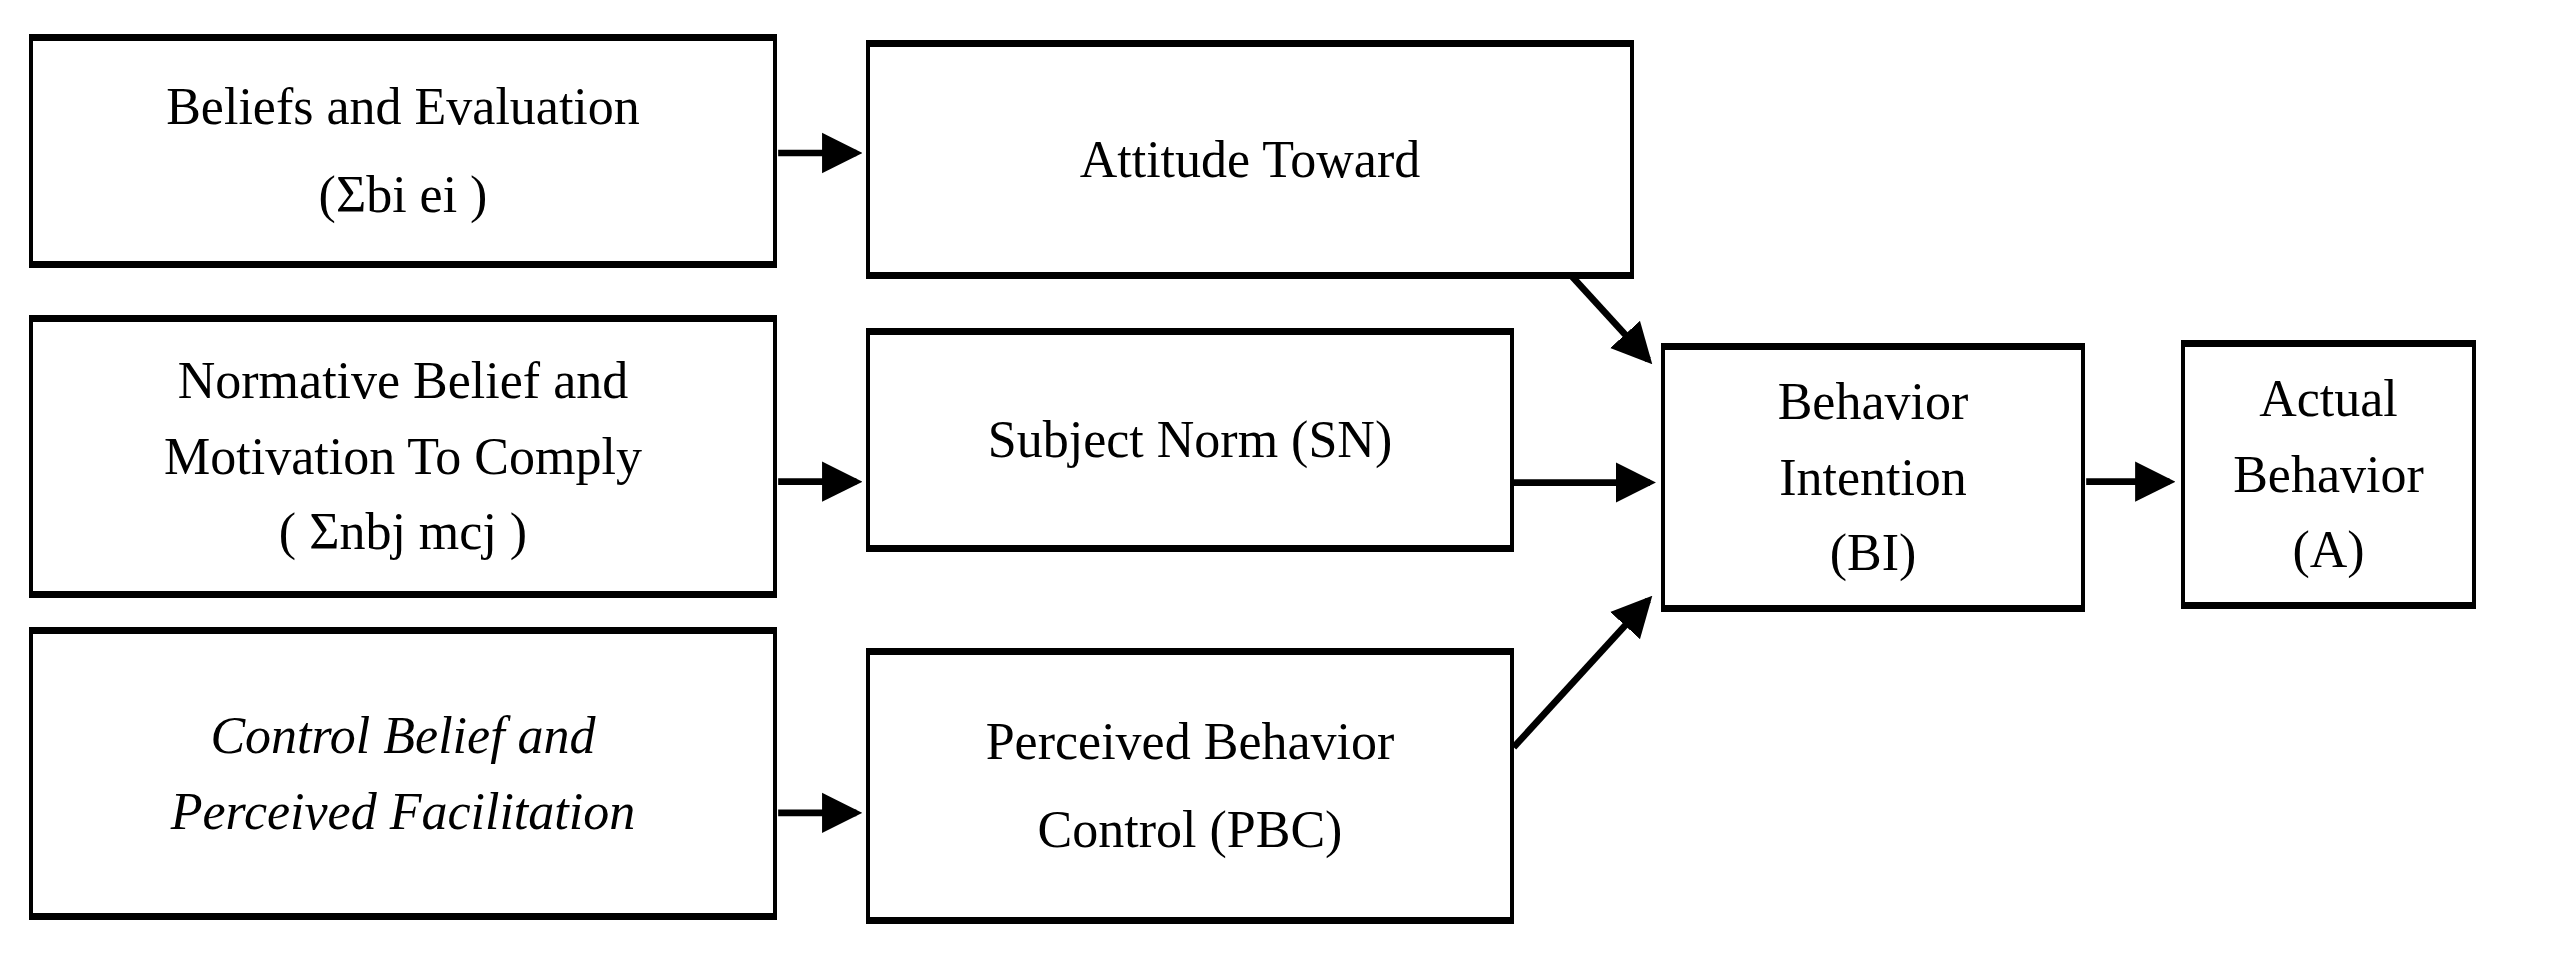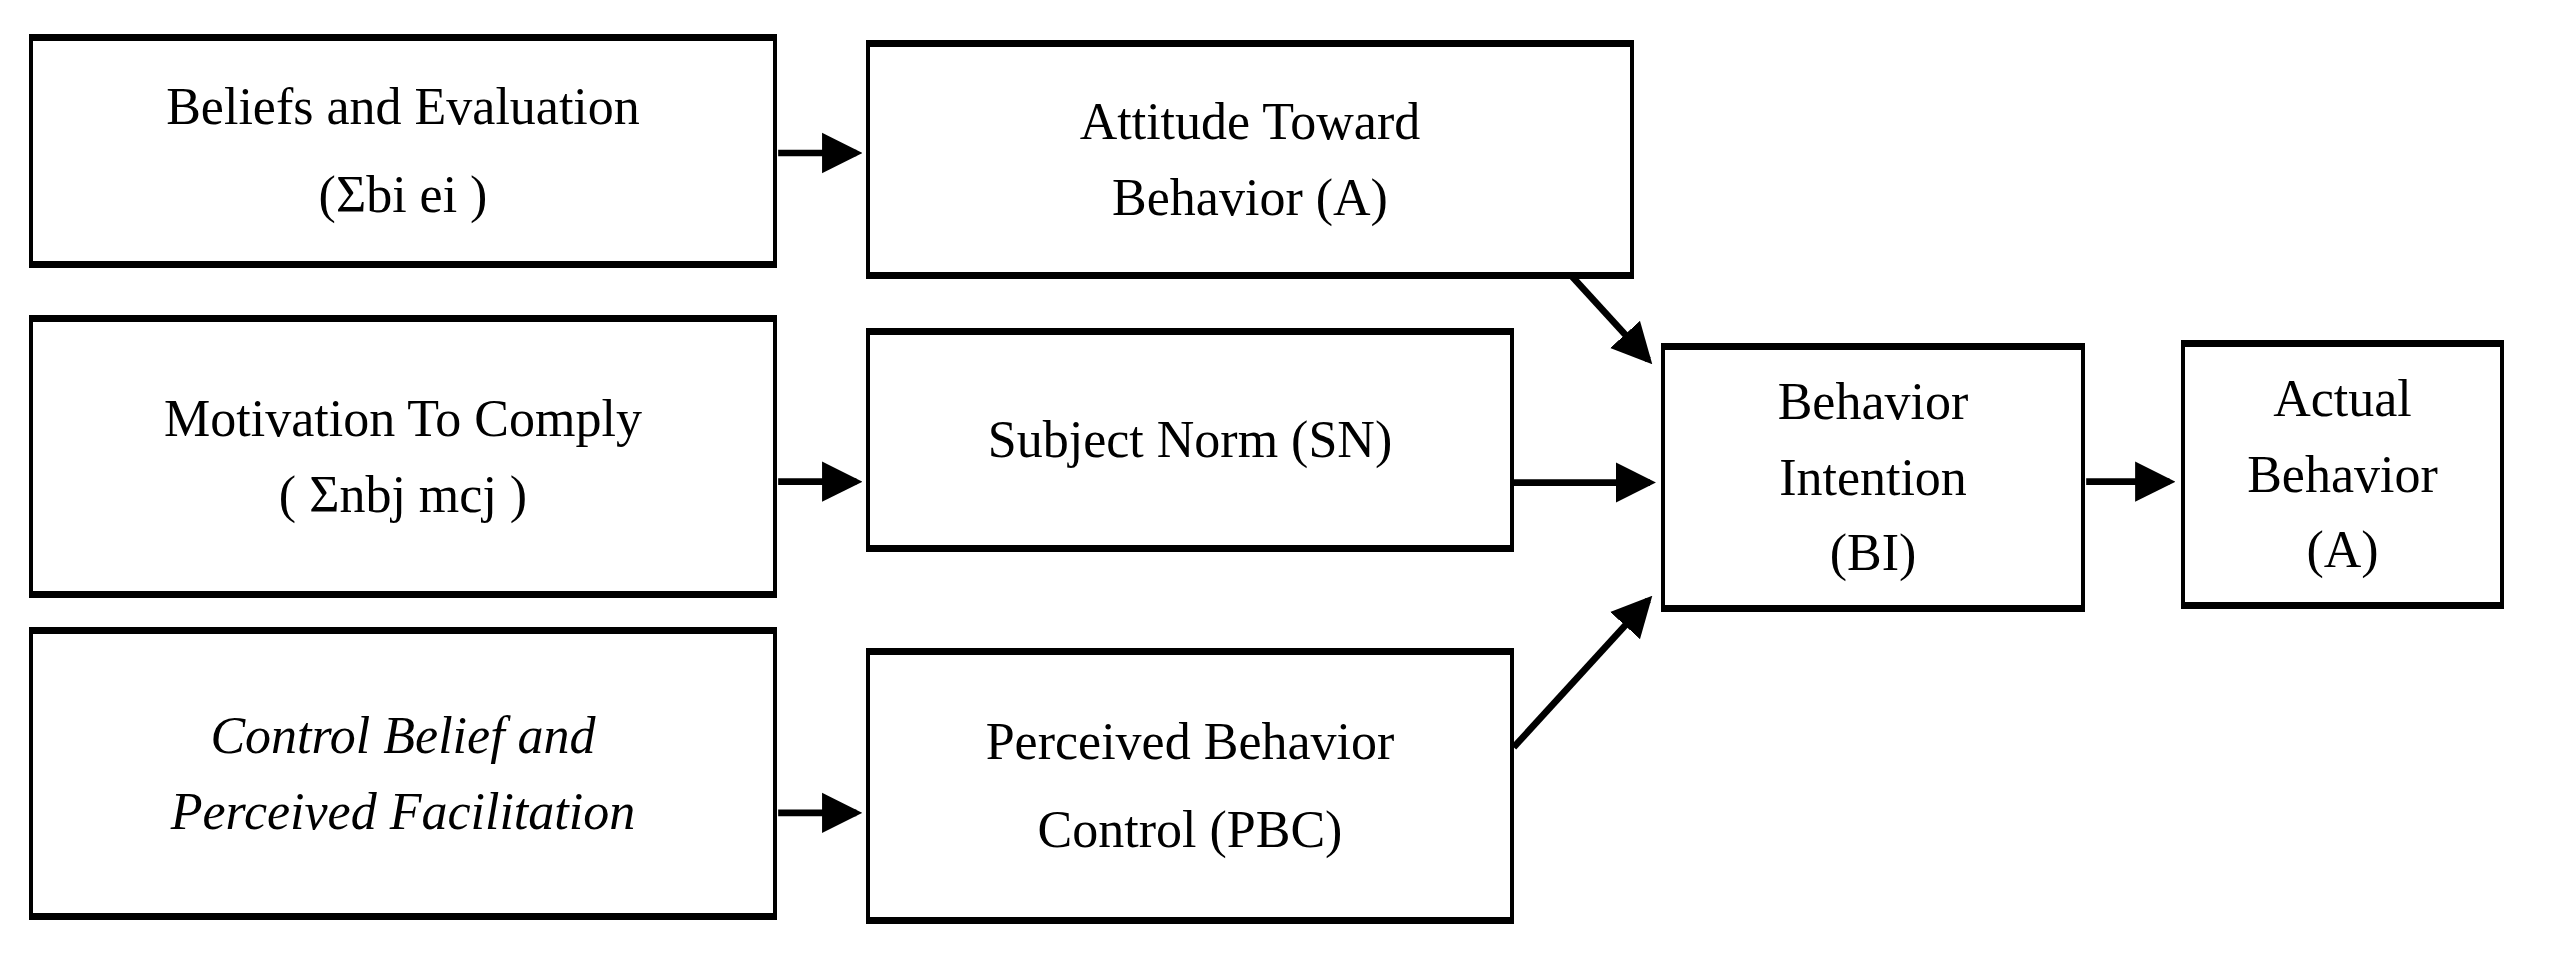--- a/index.html
+++ b/index.html
@@ -37,21 +37,21 @@
   
   #box-beliefs   { left: 29px;   top: 34px;  width: 748px; height: 234px; }
   #box-normative { left: 29px;   top: 315px; width: 748px; height: 283px; }
   #box-control   { left: 29px;   top: 627px; width: 748px; height: 293px; font-style: italic; }
   
   #box-attitude  { left: 866px; top: 40px;  width: 768px; height: 239px; }
   #box-sn        { left: 866px; top: 328px; width: 648px; height: 224px; }
   #box-pbc       { left: 866px; top: 648px; width: 648px; height: 276px; }
   
   #box-bi        { left: 1661px; top: 343px; width: 424px; height: 269px; }
-  #box-actual    { left: 2181px; top: 340px; width: 323px; height: 269px; }
+  #box-actual    { left: 2181px; top: 340px; width: 295px; height: 269px; }
 
   svg.arrow-layer {
     position: absolute;
     left: 0;
     top: 0;
     width: 2576px;
     height: 960px;
     pointer-events: none;
   }
   svg.arrow-layer line {
@@ -92,32 +92,32 @@
       <line x1="2481" y1="573" x2="2580" y2="573" marker-end="url(#head)"></line>
     </g>
   </svg>
 
   <div class="box gap-lg" id="box-beliefs">
     <div>Beliefs and Evaluation</div>
     <div>(Σbi ei )</div>
   </div>
 
   <div class="box" id="box-normative">
+    <div>Normative Belief and</div>
     <div>Motivation To Comply</div>
     <div>( Σnbj mcj )</div>
   </div>
 
   <div class="box" id="box-control">
     <div>Control Belief and</div>
     <div>Perceived Facilitation</div>
   </div>
 
   <div class="box" id="box-attitude">
     <div>Attitude Toward</div>
-    <div>Behavior (A)</div>
   </div>
 
   <div class="box gap-lg" id="box-pbc">
     <div>Perceived Behavior</div>
     <div>Control (PBC)</div>
   </div>
 
   <div class="box" id="box-sn">
     <div>Subject Norm (SN)</div>
   </div>

